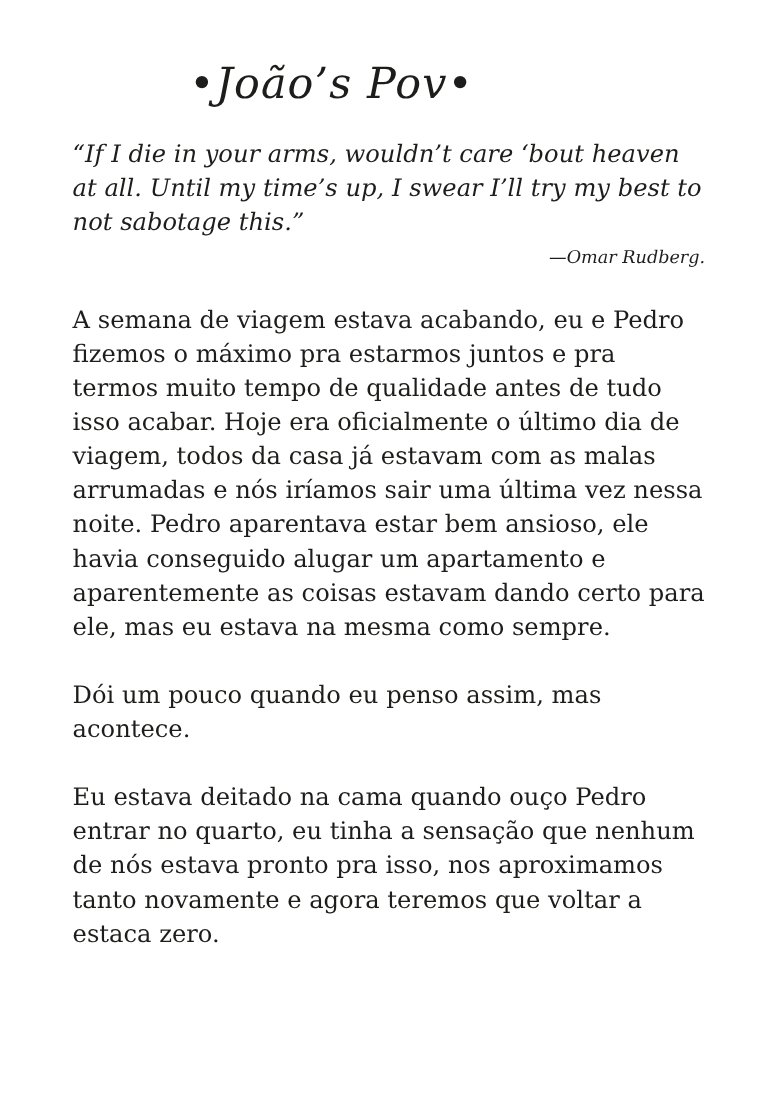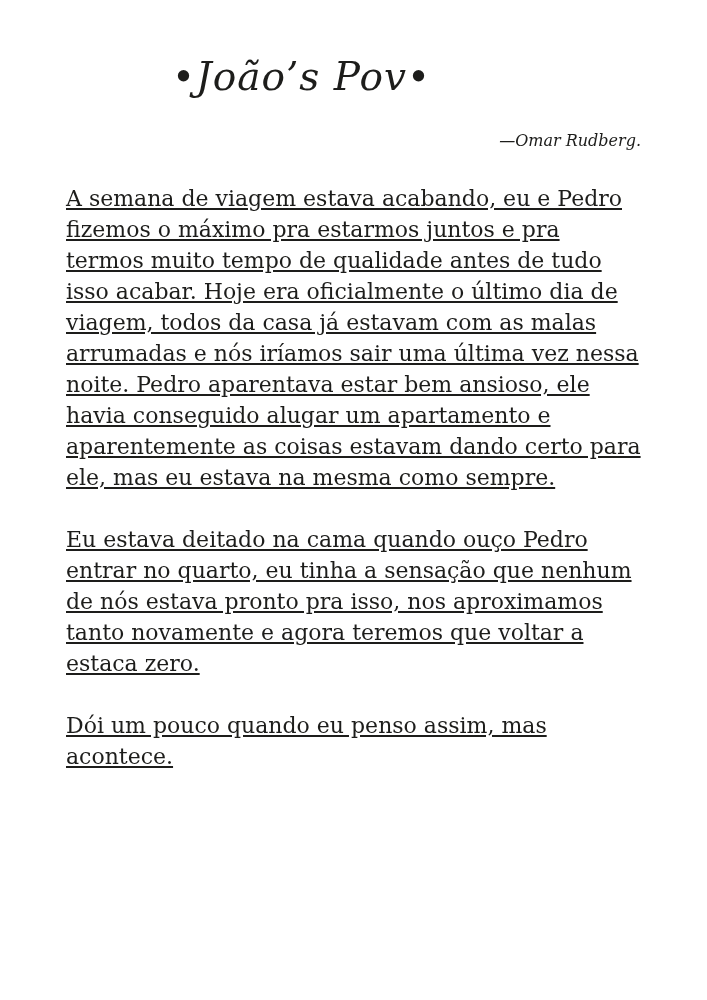--- a/index.html
+++ b/index.html
@@ -48,33 +48,33 @@
     font-size: 16px;
     line-height: 31px;
     text-align: right;
     margin: 0 0 27px 0;
   }
   .story-paragraph {
     font-size: 22px;
     line-height: 31px;
     margin: 0 0 31px 0;
     text-align: left;
-    text-decoration: underline;
   }
 </style>
 </head>
 <body>
 
 <div class="page">
 
   <h1 class="page-title">•João’s Pov•</h1>
 
   <div class="quote-block">
+    <p class="quote-text">“If I die in your arms, wouldn’t care ‘bout heaven at all. Until my time’s up, I swear I’ll try my best to not sabotage this.”</p>
     <p class="quote-attribution">—Omar Rudberg.</p>
   </div>
 
   <div>
     <p class="story-paragraph">A semana de viagem estava acabando, eu e Pedro fizemos o máximo pra estarmos juntos e pra termos muito tempo de qualidade antes de tudo isso acabar. Hoje era oficialmente o último dia de viagem, todos da casa já estavam com as malas arrumadas e nós iríamos sair uma última vez nessa noite. Pedro aparentava estar bem ansioso, ele havia conseguido alugar um apartamento e aparentemente as coisas estavam dando certo para ele, mas eu estava na mesma como sempre.</p>
+    <p class="story-paragraph">Dói um pouco quando eu penso assim, mas acontece.</p>
     <p class="story-paragraph">Eu estava deitado na cama quando ouço Pedro entrar no quarto, eu tinha a sensação que nenhum de nós estava pronto pra isso, nos aproximamos tanto novamente e agora teremos que voltar a estaca zero.</p>
-    <p class="story-paragraph">Dói um pouco quando eu penso assim, mas acontece.</p>
   </div>
 
 </div>
 
 </body></html>

